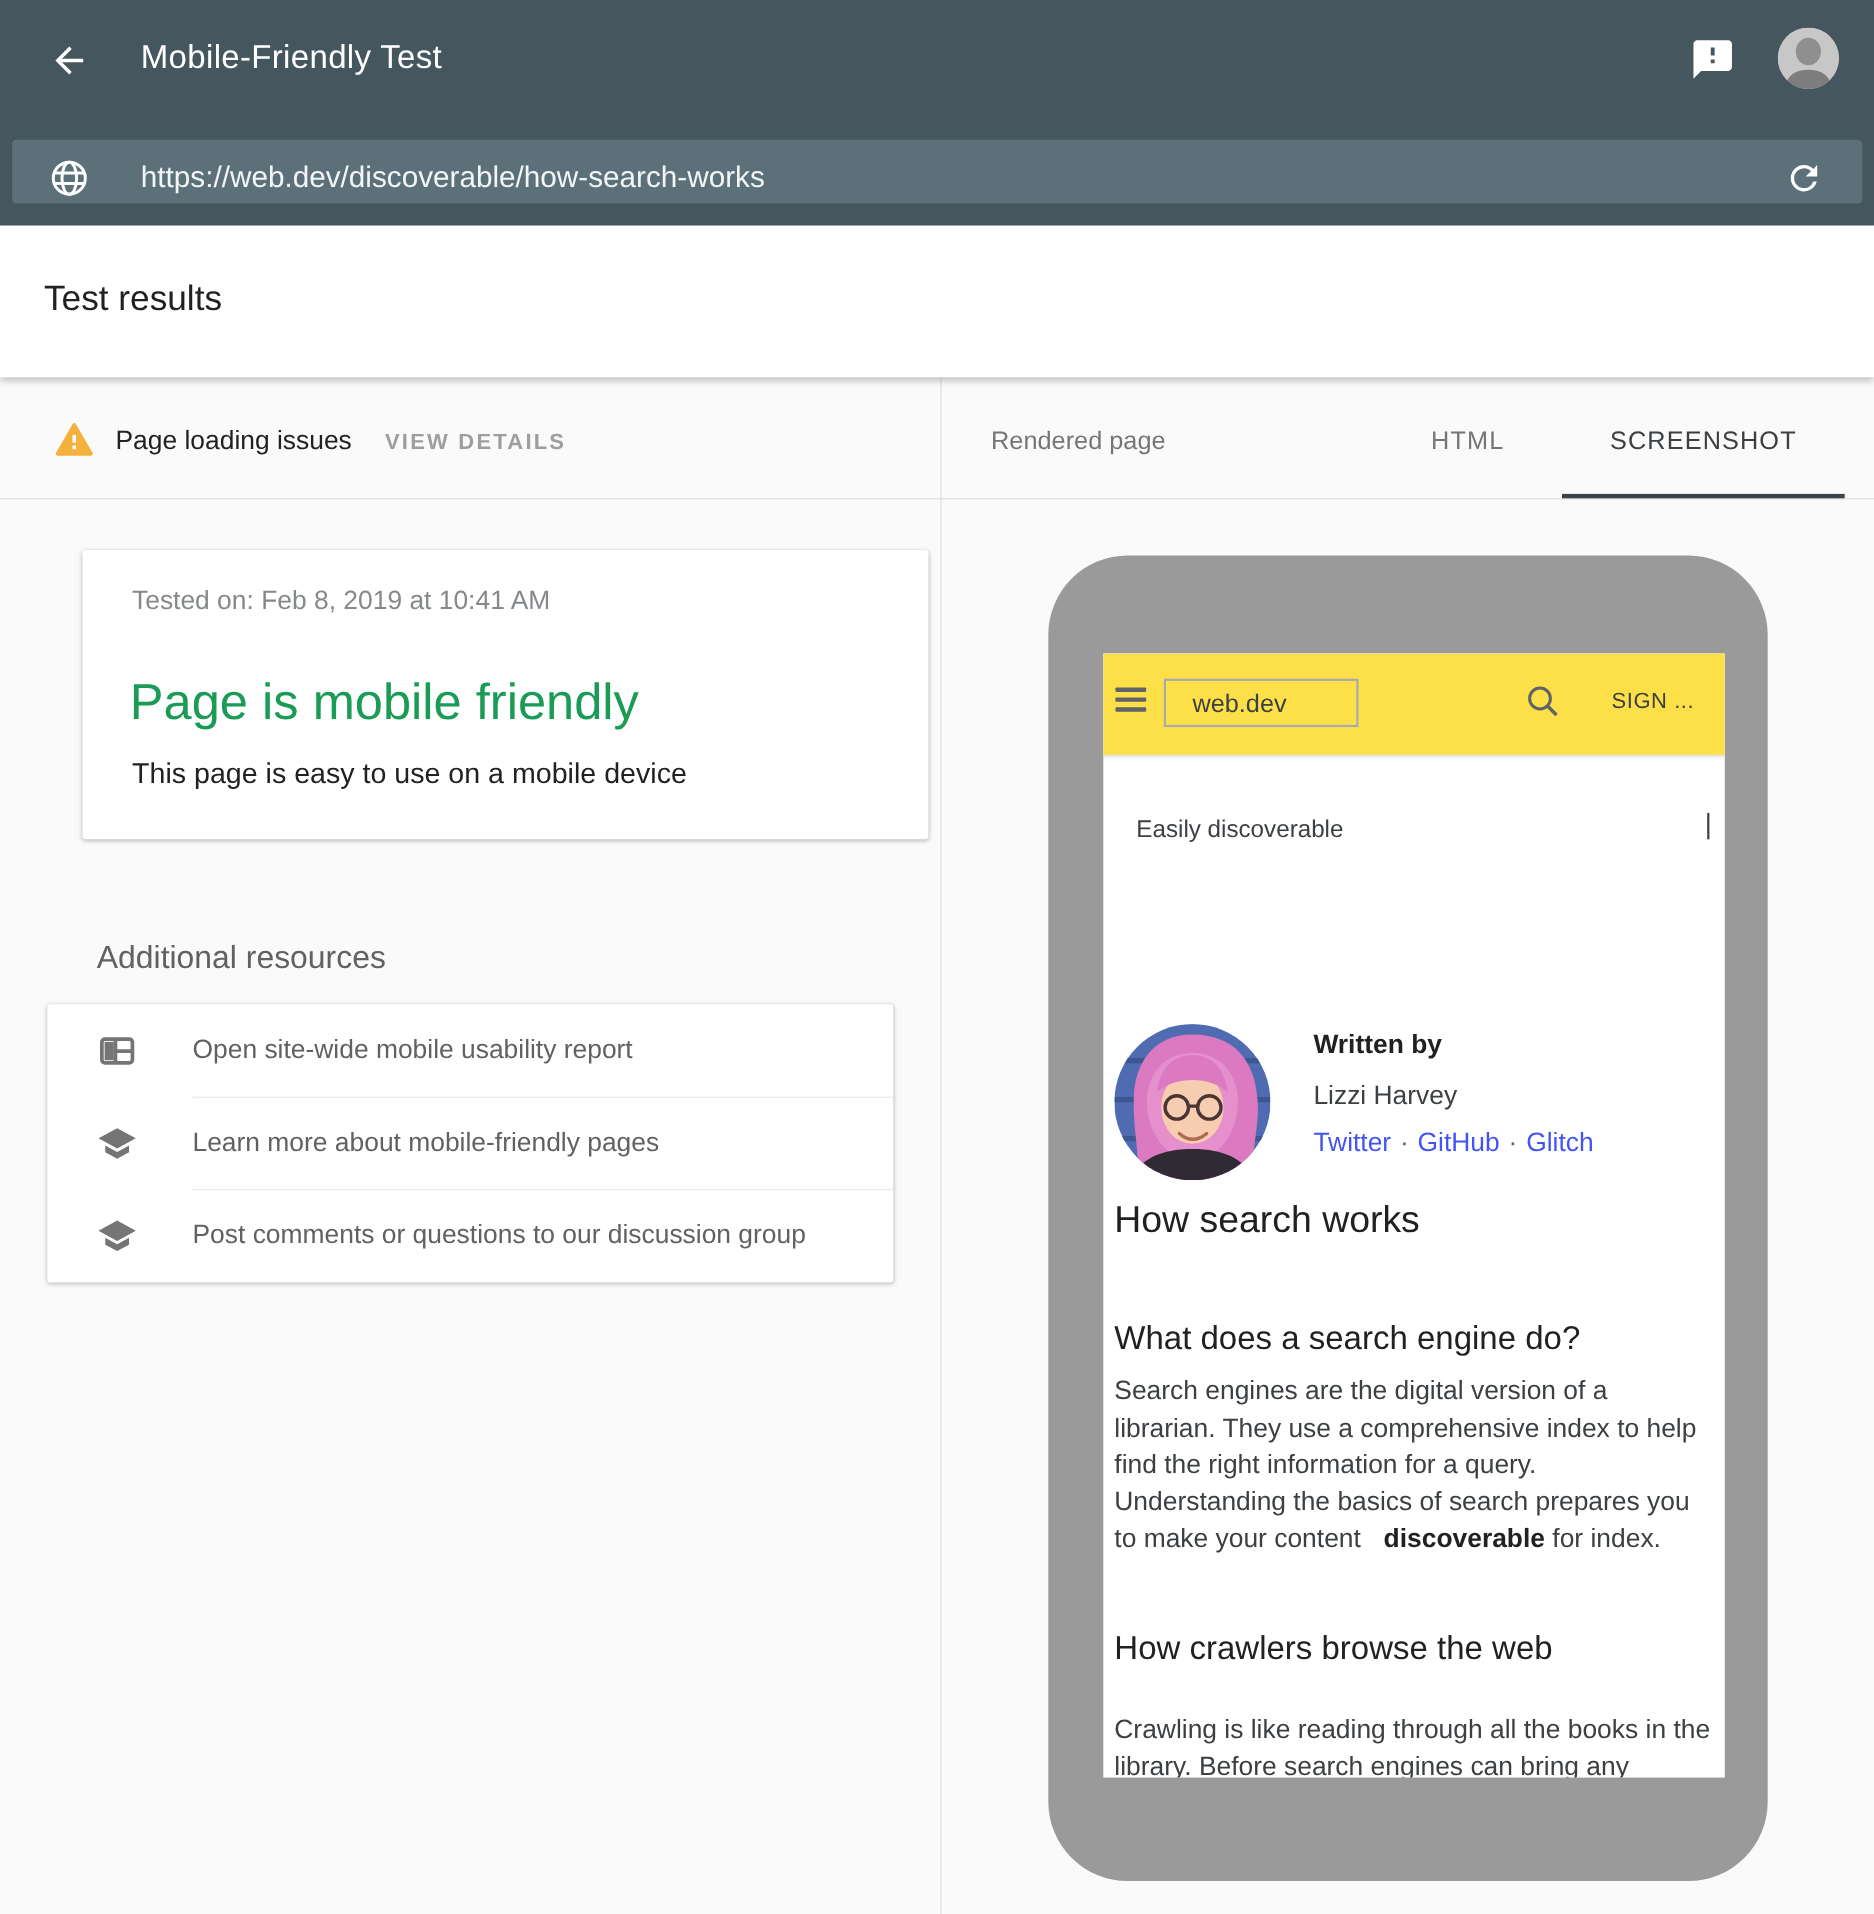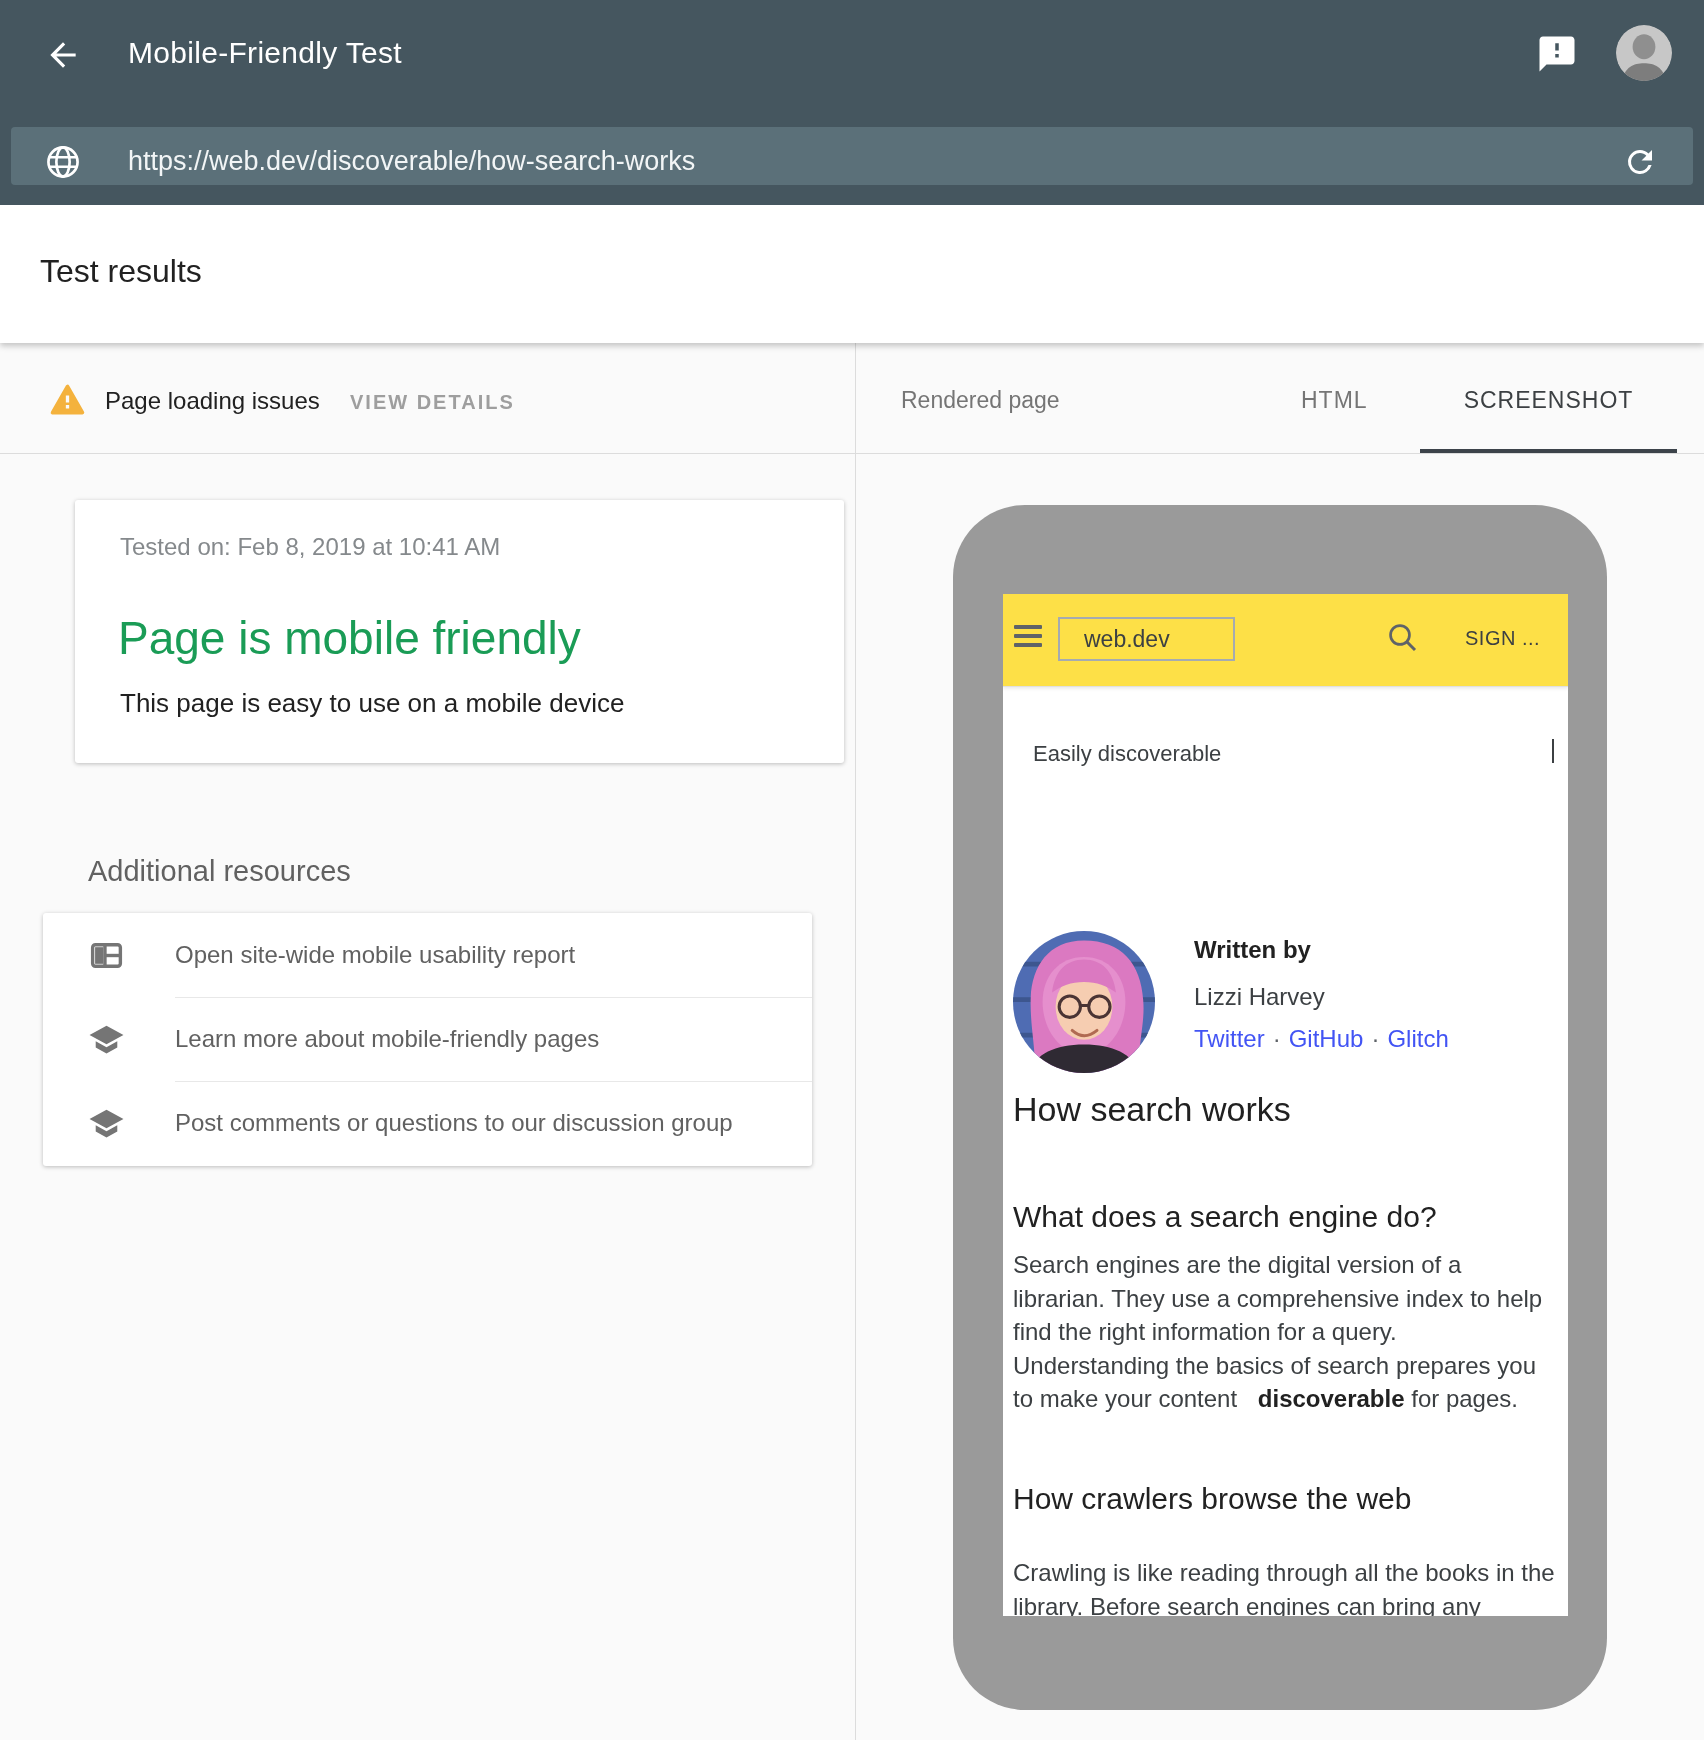--- a/index.html
+++ b/index.html
@@ -213,21 +213,21 @@
             <path d="M14 120c4-16 22-24 46-24s42 8 46 24z" fill="#2f2a33"></path>
           </svg>
         </div>
         <div class="written-by">Written by</div>
         <div class="author">Lizzi Harvey</div>
         <div class="byline-links"><span>Twitter</span><span class="sep">·</span><span>GitHub</span><span class="sep">·</span><span>Glitch</span></div>
 
         <div class="m-h1">How search works</div>
 
         <div class="m-h2 s1">What does a search engine do?</div>
-        <div class="m-p p1"><span>Search engines are the digital version of a librarian. They use a comprehensive index to help find the right information for a query. Understanding the basics of search prepares you to make your content </span><b>discoverable</b><span> for pages.</span></div>
+        <div class="m-p p1"><span>Search engines are the digital version of a librarian. They use a comprehensive index to help find the right information for a query. Understanding the basics of search prepares you to make your content </span><b>discoverable</b><span> for index.</span></div>
 
         <div class="m-h2 s2">How crawlers browse the web</div>
         <div class="m-p p2">Crawling is like reading through all the books in the library. Before search engines can bring any search</div>
 
       </div>
     </div>
 
   </div>
 </div>
 

